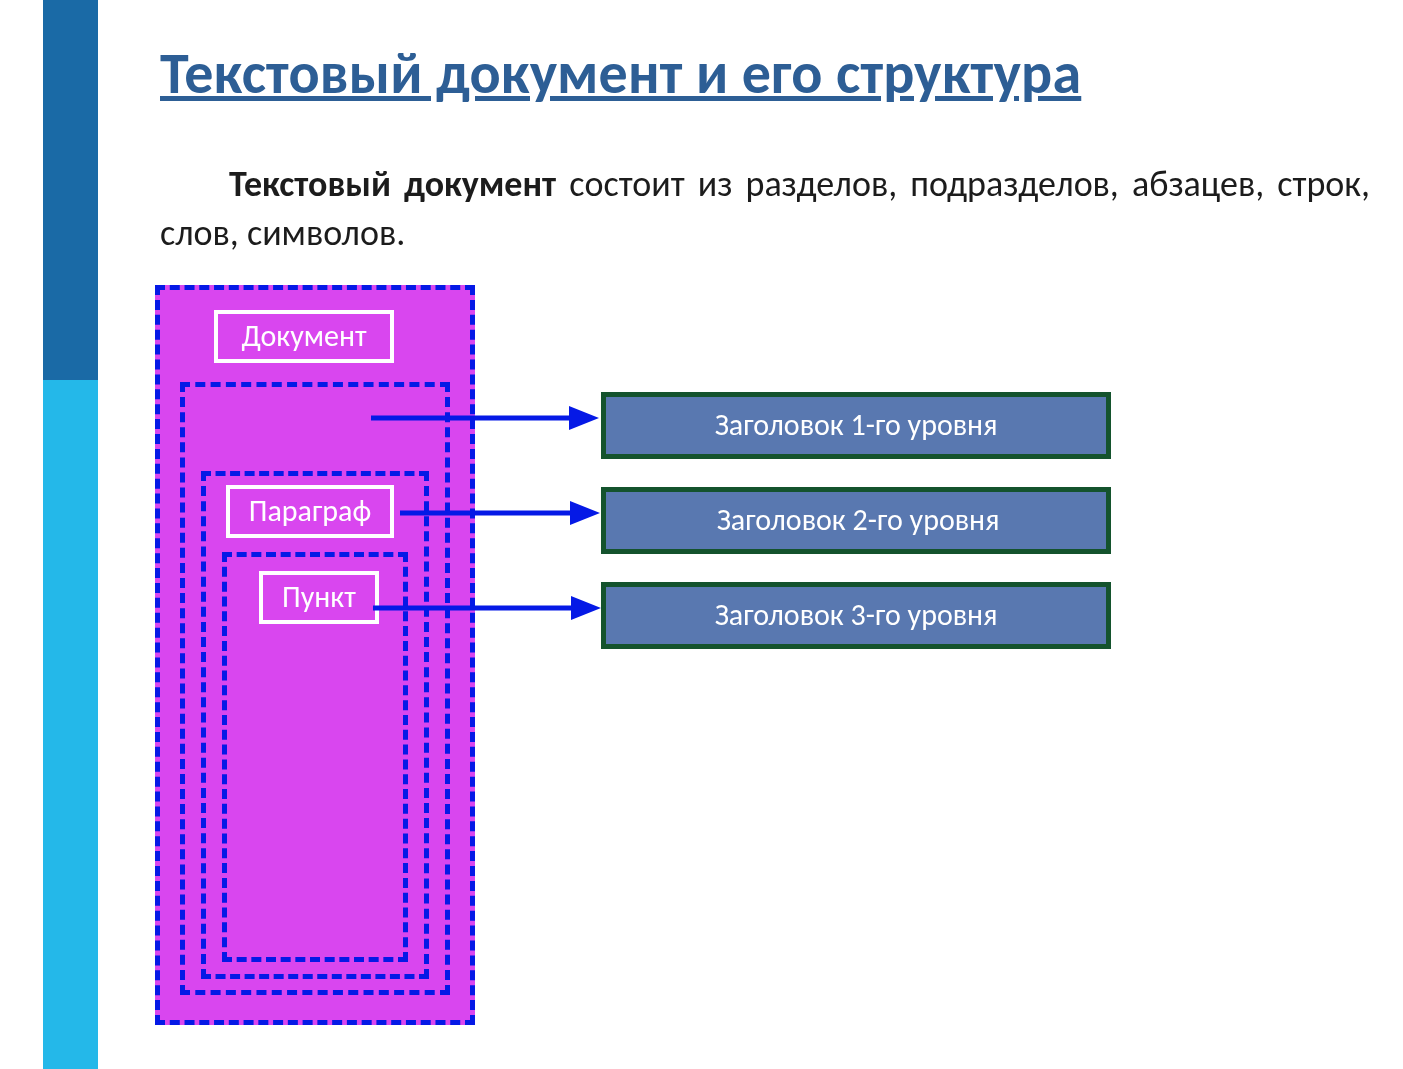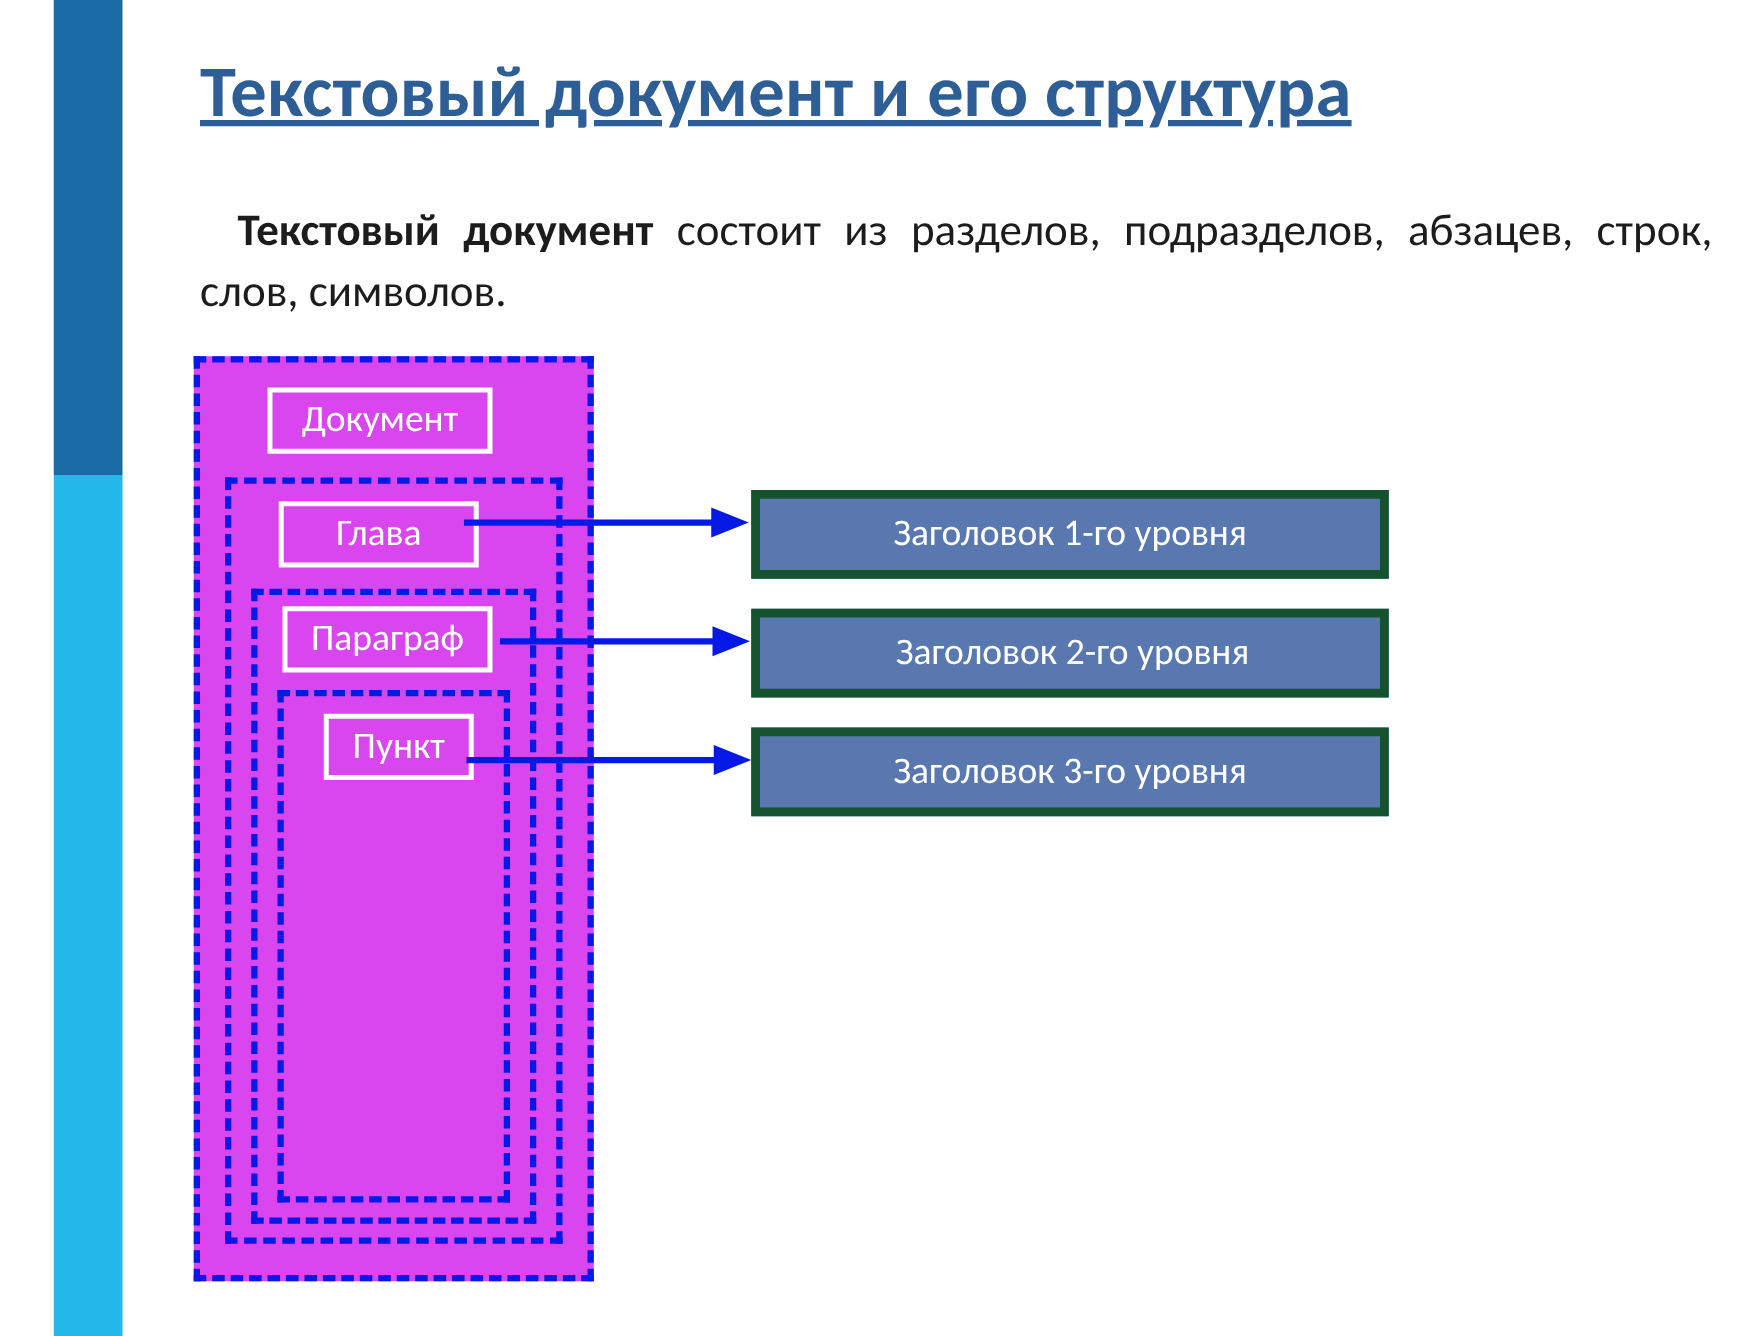--- a/index.html
+++ b/index.html
@@ -43,21 +43,21 @@
     position: absolute;
     left: 160px;
     top: 160px;
     width: 1210px;
     font-size: 36px;
     color: #1c1c1c;
     line-height: 1.35;
     text-align: justify;
     text-justify: inter-word;
   }
-  .body-text .lead { font-weight: 700; }
+  .body-text .lead { font-weight: 700; margin-left: 39px; }
 
   
   .diagram {
     position: absolute;
     left: 155px;
     top: 285px;
     width: 320px;
     height: 740px;
     background: #d946ef; 
     border: 5px dashed #0519e6;
@@ -85,21 +85,21 @@
     pointer-events: none;
   }
 
   
   .heading-box {
     position: absolute;
     background: #5978b0;
     color: #ffffff;
     font-size: 30px;
     text-align: center;
-    border: 7px solid #14532d;
+    border: 5px solid #14532d;
     box-sizing: border-box;
     padding: 9px 20px 11px;
   }
 </style>
 </head>
 <body>
 
 <div class="sidebar-top"></div>
 <div class="sidebar-bottom"></div>
 
@@ -107,21 +107,20 @@
 
 <div class="body-text">
   <span class="indent" style="display:inline-block;width:30px;"></span><span class="lead">Текстовый документ</span><span> состоит из разделов, подразделов, абзацев, строк, слов, символов.</span>
 </div>
 
 <div class="diagram">
 
   <div class="doc-label" style="left:54px; top:20px; width:180px;">Документ</div>
 
   <div class="inner-box" style="left:20px; top:92px; width:270px; height:613px;">
-    <div class="doc-label" style="left:38px; top:14px; width:160px;">Глава</div>
 
     <div class="inner-box" style="left:16px; top:84px; width:228px; height:508px;">
       <div class="doc-label" style="left:20px; top:9px; width:168px;">Параграф</div>
 
       <div class="inner-box" style="left:16px; top:76px; width:186px; height:410px;">
         <div class="doc-label" style="left:32px; top:14px; width:120px;">Пункт</div>
       </div>
     </div>
   </div>
 </div>

